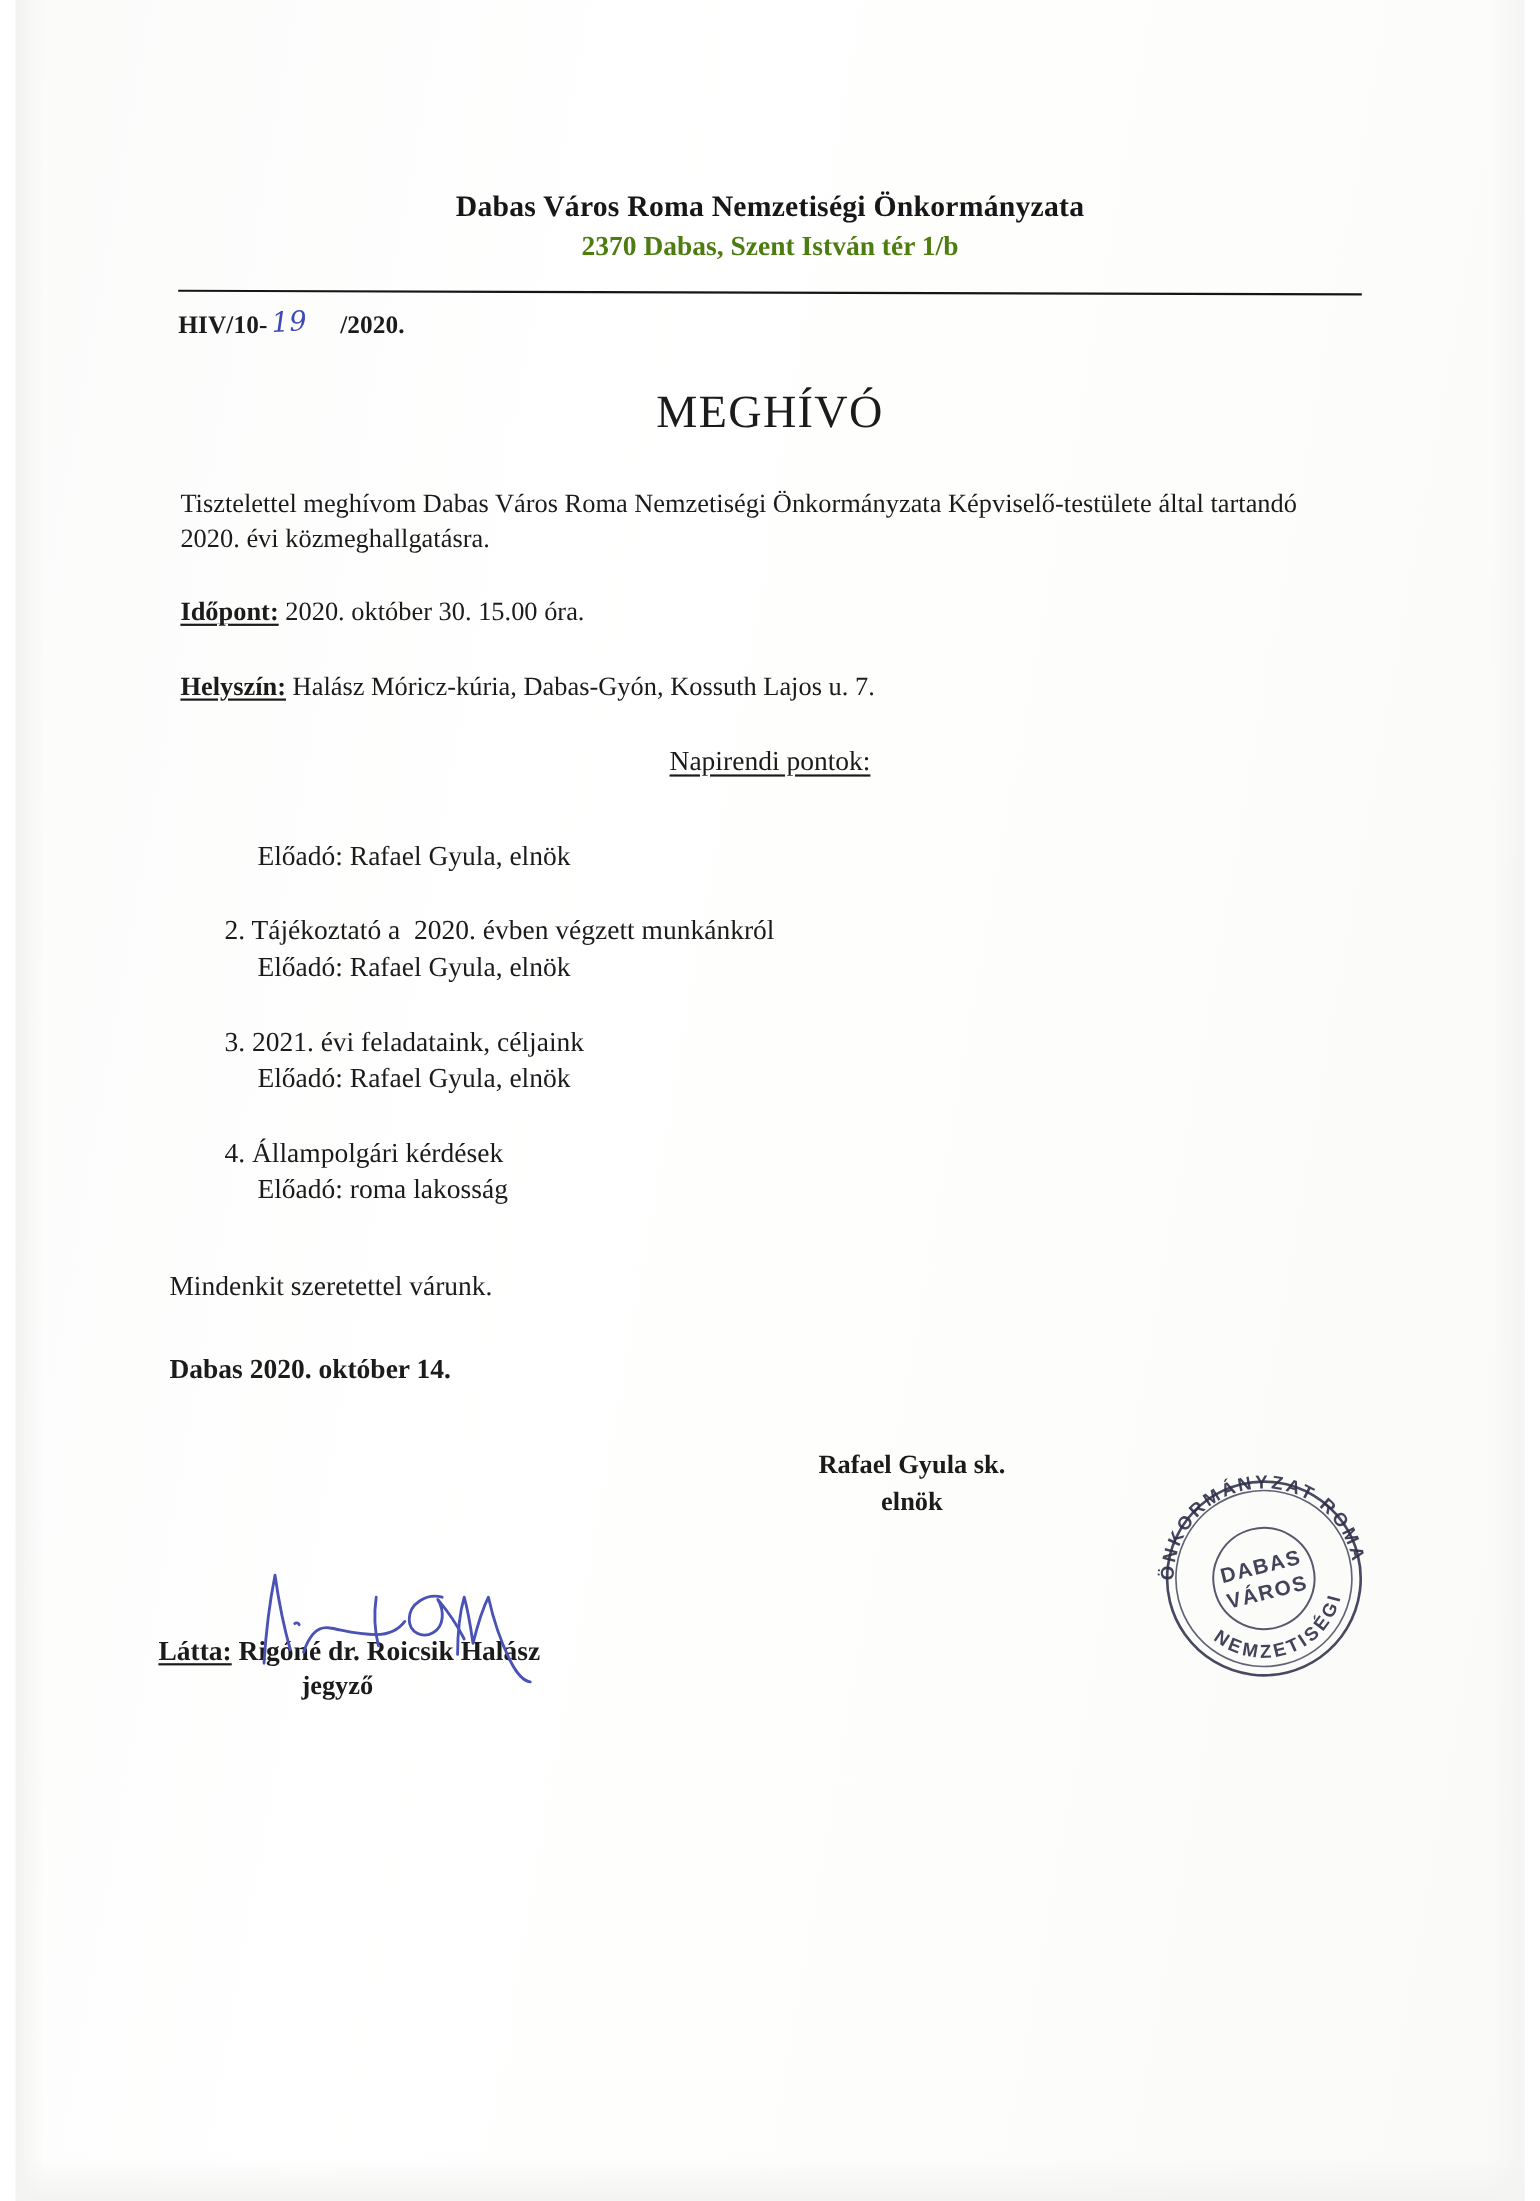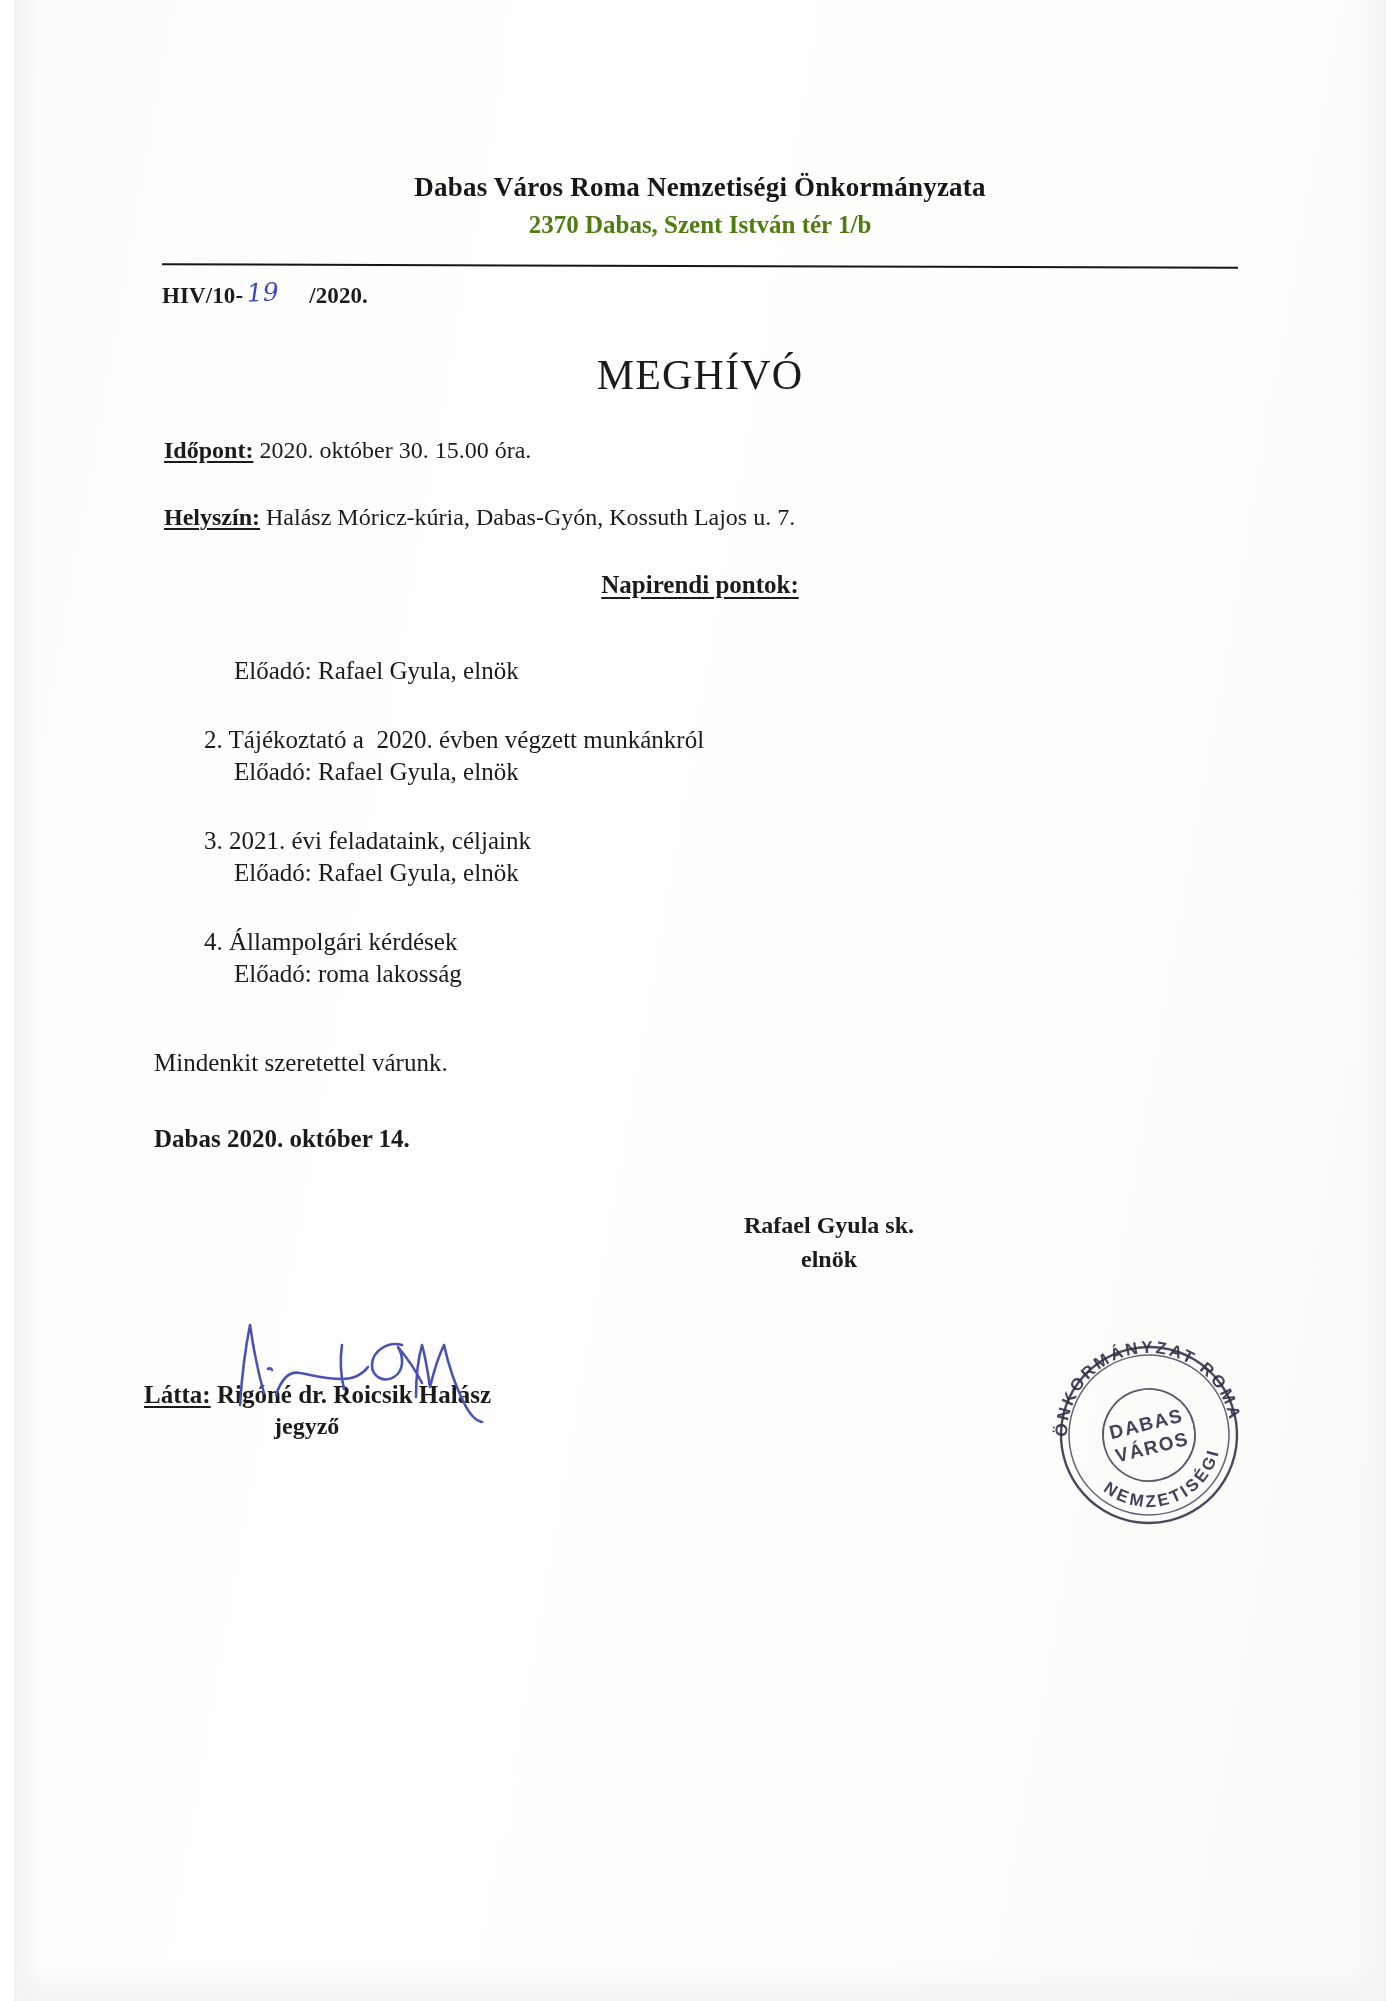--- a/index.html
+++ b/index.html
@@ -134,21 +134,21 @@
   .kv-key {
     font-weight: bold;
     text-decoration: underline;
     text-underline-offset: 3px;
     text-decoration-thickness: 2px;
   }
   .agenda-heading {
     text-align: center;
     margin-top: 38px;
     font-size: 25px;
-    font-weight: bold;
+    font-weight: normal;
     text-decoration: underline;
     text-underline-offset: 4px;
     text-decoration-thickness: 2px;
   }
 
   .agenda-list {
     margin: 56px 0 0 190px;
     padding: 0;
     list-style: none;
   }
@@ -246,20 +246,21 @@
     <div class="refline">
       <span>HIV/10-</span>
       <span class="ref-hand">19</span>
       <span class="ref-tail">/2020.</span>
     </div>
 
     <div class="doc-title">MEGHÍVÓ</div>
 
     <div class="body-block">
 
+      <p class="intro">Tisztelettel meghívom  Dabas Város Roma Nemzetiségi Önkormányzata Képviselő-testülete által tartandó 2020. évi közmeghallgatásra.</p>
 
       <div class="kv-line">
         <span class="kv-key">Időpont:</span>
         <span>2020. október 30. 15.00 óra.</span>
       </div>
 
       <div class="kv-line">
         <span class="kv-key">Helyszín:</span>
         <span>Halász Móricz-kúria, Dabas-Gyón, Kossuth Lajos u. 7.</span>
       </div>

